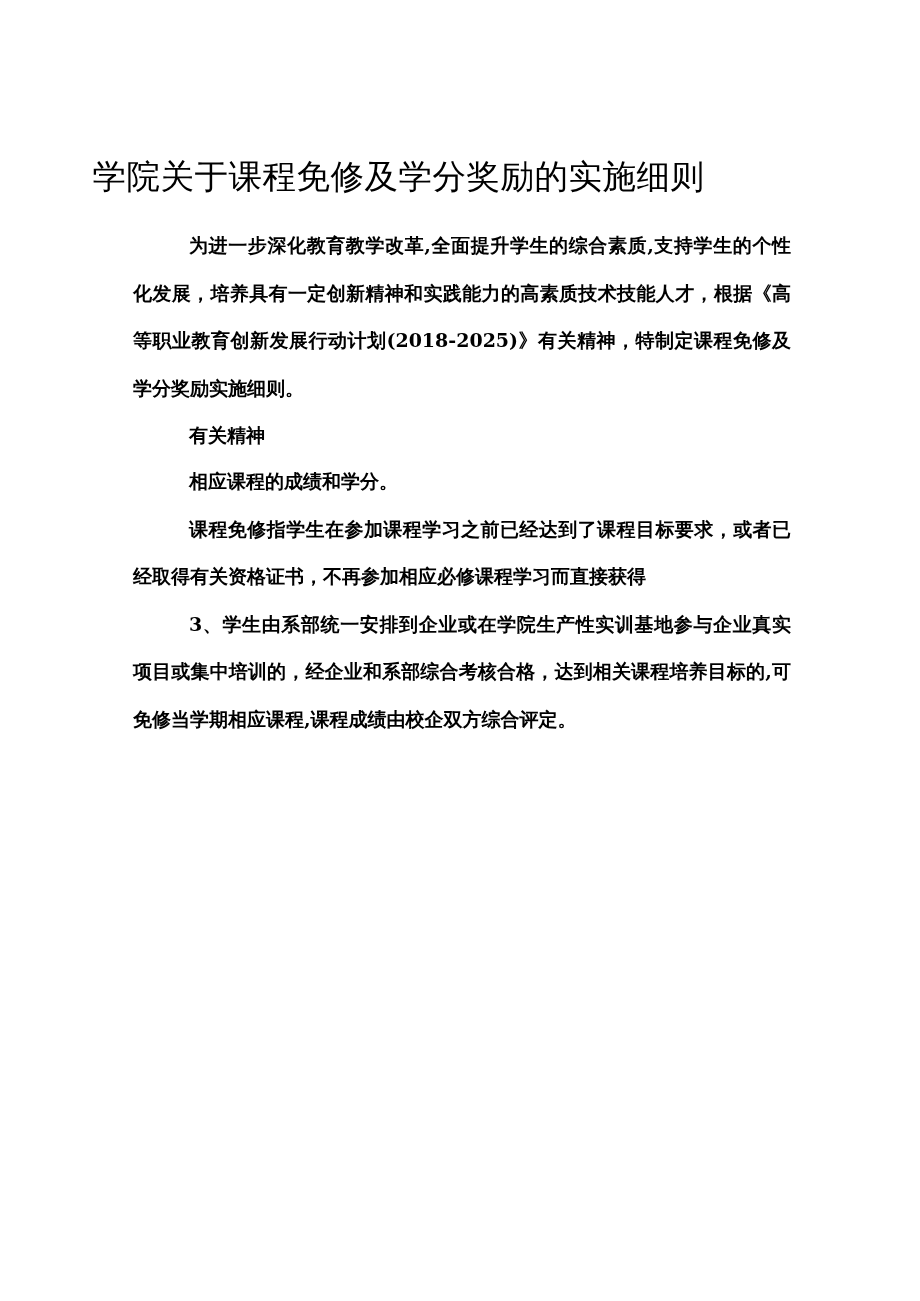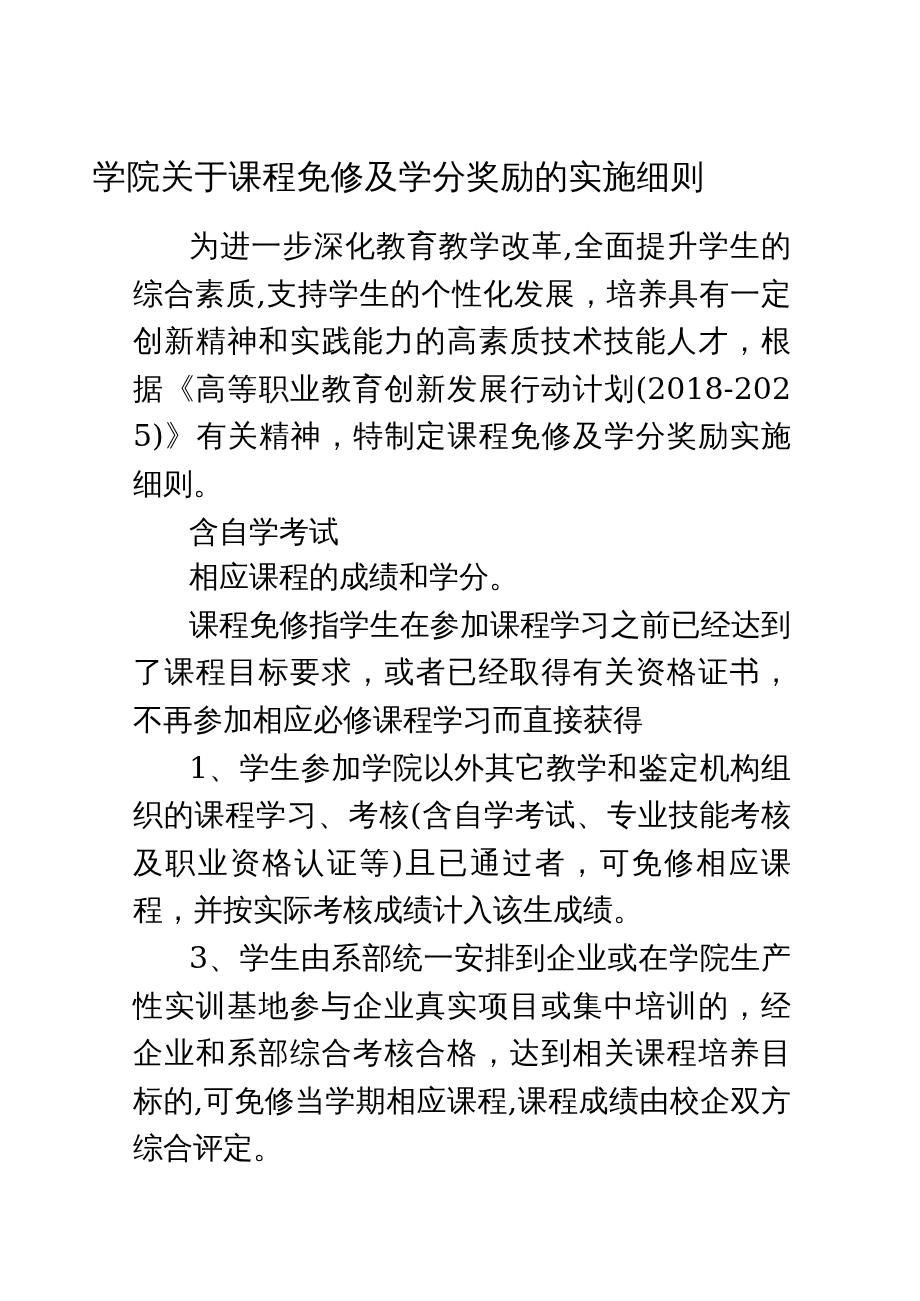--- a/index.html
+++ b/index.html
@@ -40,28 +40,29 @@
 
   
   .body-block {
     position: absolute;
     left: 133px;
     top: 222px;
     width: 658px;
   }
 
   .para {
-    font-size: 30px;
+    font-size: 19px;
     line-height: 47.6px;
     text-align: justify;
     text-justify: inter-character;
     text-align-last: left;
     letter-spacing: 0px;
     margin: 0;
     word-break: break-all;
+    font-weight: bold;
   }
 
   .para.indent {
     text-indent: 56px;
   }
 
   
   .gap-tight {
     margin-top: -2px;
   }
@@ -70,25 +71,24 @@
 <body>
 
 <div class="page">
 
   <h1 class="doc-title">学院关于课程免修及学分奖励的实施细则</h1>
 
   <div class="body-block">
 
     <p class="para indent">为进一步深化教育教学改革,全面提升学生的综合素质,支持学生的个性化发展，培养具有一定创新精神和实践能力的高素质技术技能人才，根据《高等职业教育创新发展行动计划(2018-2025)》有关精神，特制定课程免修及学分奖励实施细则。</p>
 
-    <p class="para indent">含自学考试</p>
+    <p class="para indent">有关精神</p>
 
     <p class="para indent gap-tight">相应课程的成绩和学分。</p>
 
     <p class="para indent">课程免修指学生在参加课程学习之前已经达到了课程目标要求，或者已经取得有关资格证书，不再参加相应必修课程学习而直接获得</p>
 
-    <p class="para indent">1、学生参加学院以外其它教学和鉴定机构组织的课程学习、考核(含自学考试、专业技能考核及职业资格认证等)且已通过者，可免修相应课程，并按实际考核成绩计入该生成绩。</p>
 
 
     <p class="para indent">3、学生由系部统一安排到企业或在学院生产性实训基地参与企业真实项目或集中培训的，经企业和系部综合考核合格，达到相关课程培养目标的,可免修当学期相应课程,课程成绩由校企双方综合评定。</p>
 
   </div>
 </div>
 
 </body></html>

